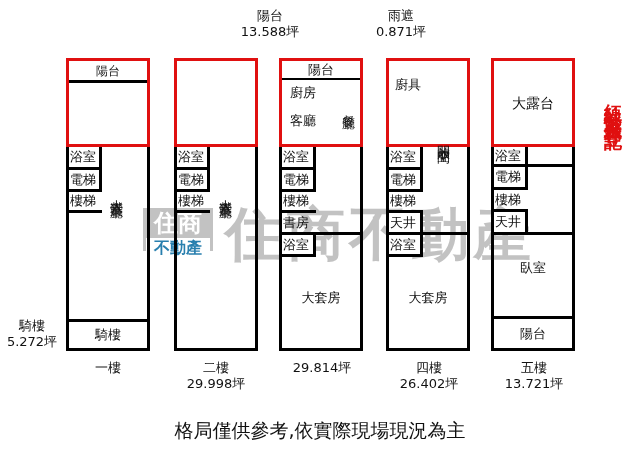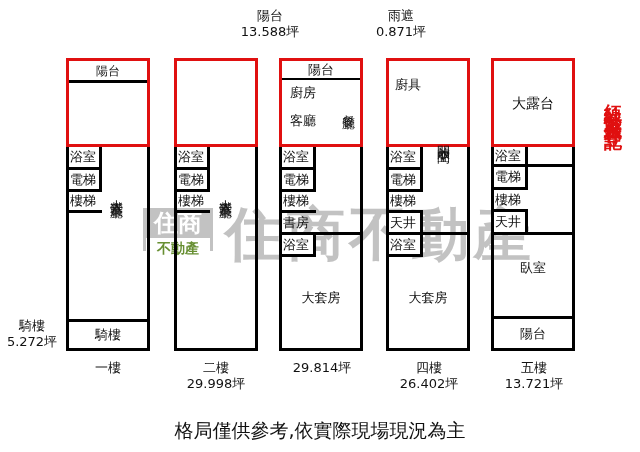--- a/index.html
+++ b/index.html
@@ -14,21 +14,21 @@
   .hline{position:absolute;height:3px;background:#000;}
   .hlineThin{position:absolute;height:2px;background:#000;}
   .wm{position:absolute;color:#b8b8b8;font-weight:bold;opacity:.85;}
   .wmbox{position:absolute;background:#b8b8b8;color:#fff;font-weight:bold;text-align:center;opacity:.85;}
 </style>
 </head>
 <body>
 
 <div class="wmbox" style="left:143px;top:208px;width:70px;height:43px;">
   <div style="font-size:24px;line-height:30px;">住商</div>
-  <div style="font-size:14px;line-height:20px;background:#fff;color:#4d7c0f;margin:0 3px;">不動產</div>
+  <div style="font-size:16px;line-height:20px;background:#fff;color:#0369a1;margin:0 3px;">不動產</div>
 </div>
 <div class="wm" style="left:225px;top:202px;font-size:58px;letter-spacing:4px;line-height:64px;">住商不動產</div>
 
 <div class="lbl" style="left:230px;top:8px;width:80px;">
   <div>陽台</div>
   <div>13.588坪</div>
 </div>
 <div class="lbl" style="left:366px;top:8px;width:70px;">
   <div>雨遮</div>
   <div>0.871坪</div>

